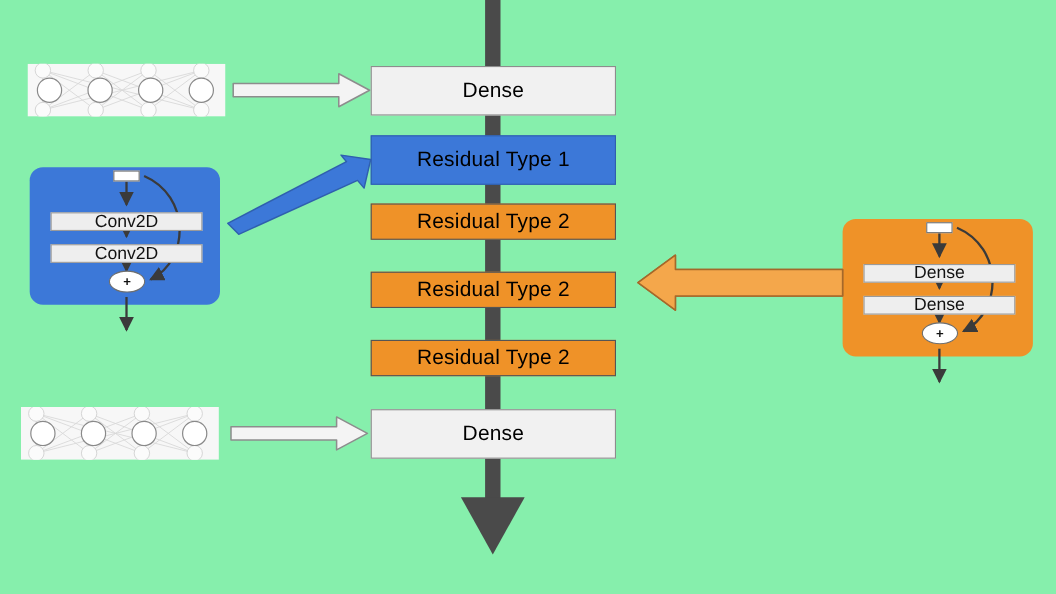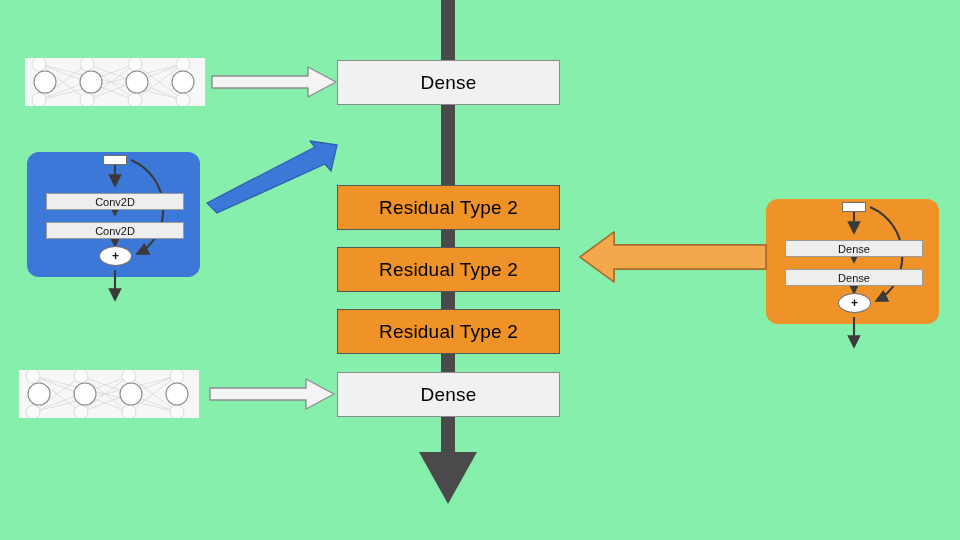--- a/index.html
+++ b/index.html
@@ -57,21 +57,21 @@
     height: 45px;
   }
   .layer-box.res1 {
     background: #3c78d8;
     border: 1.5px solid #2f5fae;
     height: 45px;
   }
   .layer-box.res2 {
     background: #ef9228;
     border: 1.5px solid #555555;
-    height: 45px;
+    height: 33px;
   }
 
   
   .nn-thumb {
     position: absolute;
     width: 180px;
     height: 48px;
   }
   .nn-thumb svg { display: block; }
 
@@ -99,21 +99,21 @@
   }
 
   .inner-label {
     position: absolute;
     box-sizing: border-box;
     background: #eeeeee;
     border: 1px solid #9a9a9a;
     display: flex;
     align-items: center;
     justify-content: center;
-    font-size: 11px;
+    font-size: 16px;
     color: #111111;
     height: 17px;
   }
 
   .inner-node {
     position: absolute;
     box-sizing: border-box;
     background: #ffffff;
     border: 1px solid #6f6f6f;
   }
@@ -144,20 +144,23 @@
 
 <div id="canvas">
 
   <div class="spine-line"></div>
   <div class="spine-head"></div>
 
   <div class="layer-box dense" style="top:60px;">
     <span>Dense</span>
   </div>
 
+  <div class="layer-box res1" style="top:123px;">
+    <span>Residual Type 1</span>
+  </div>
 
   <div class="layer-box res2" style="top:185px;">
     <span>Residual Type 2</span>
   </div>
 
   <div class="layer-box res2" style="top:247px;">
     <span>Residual Type 2</span>
   </div>
 
   <div class="layer-box res2" style="top:309px;">

